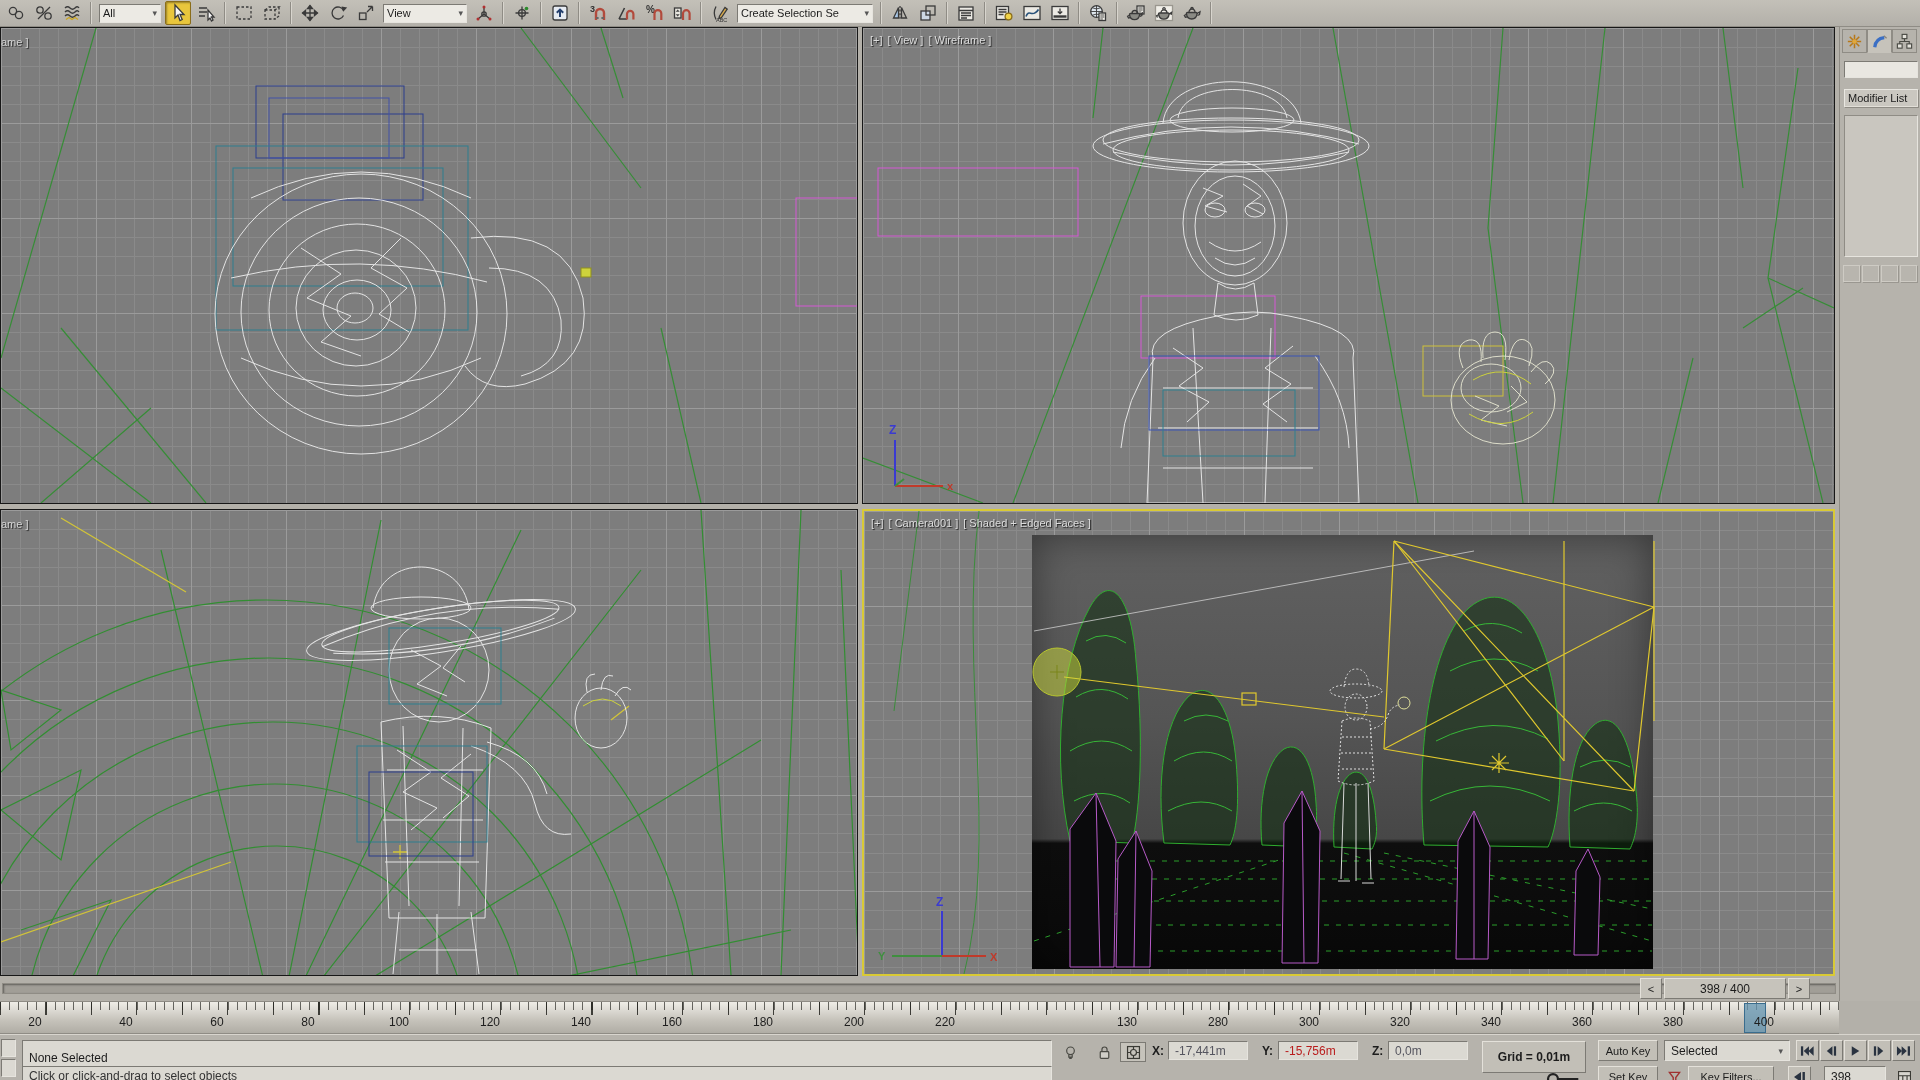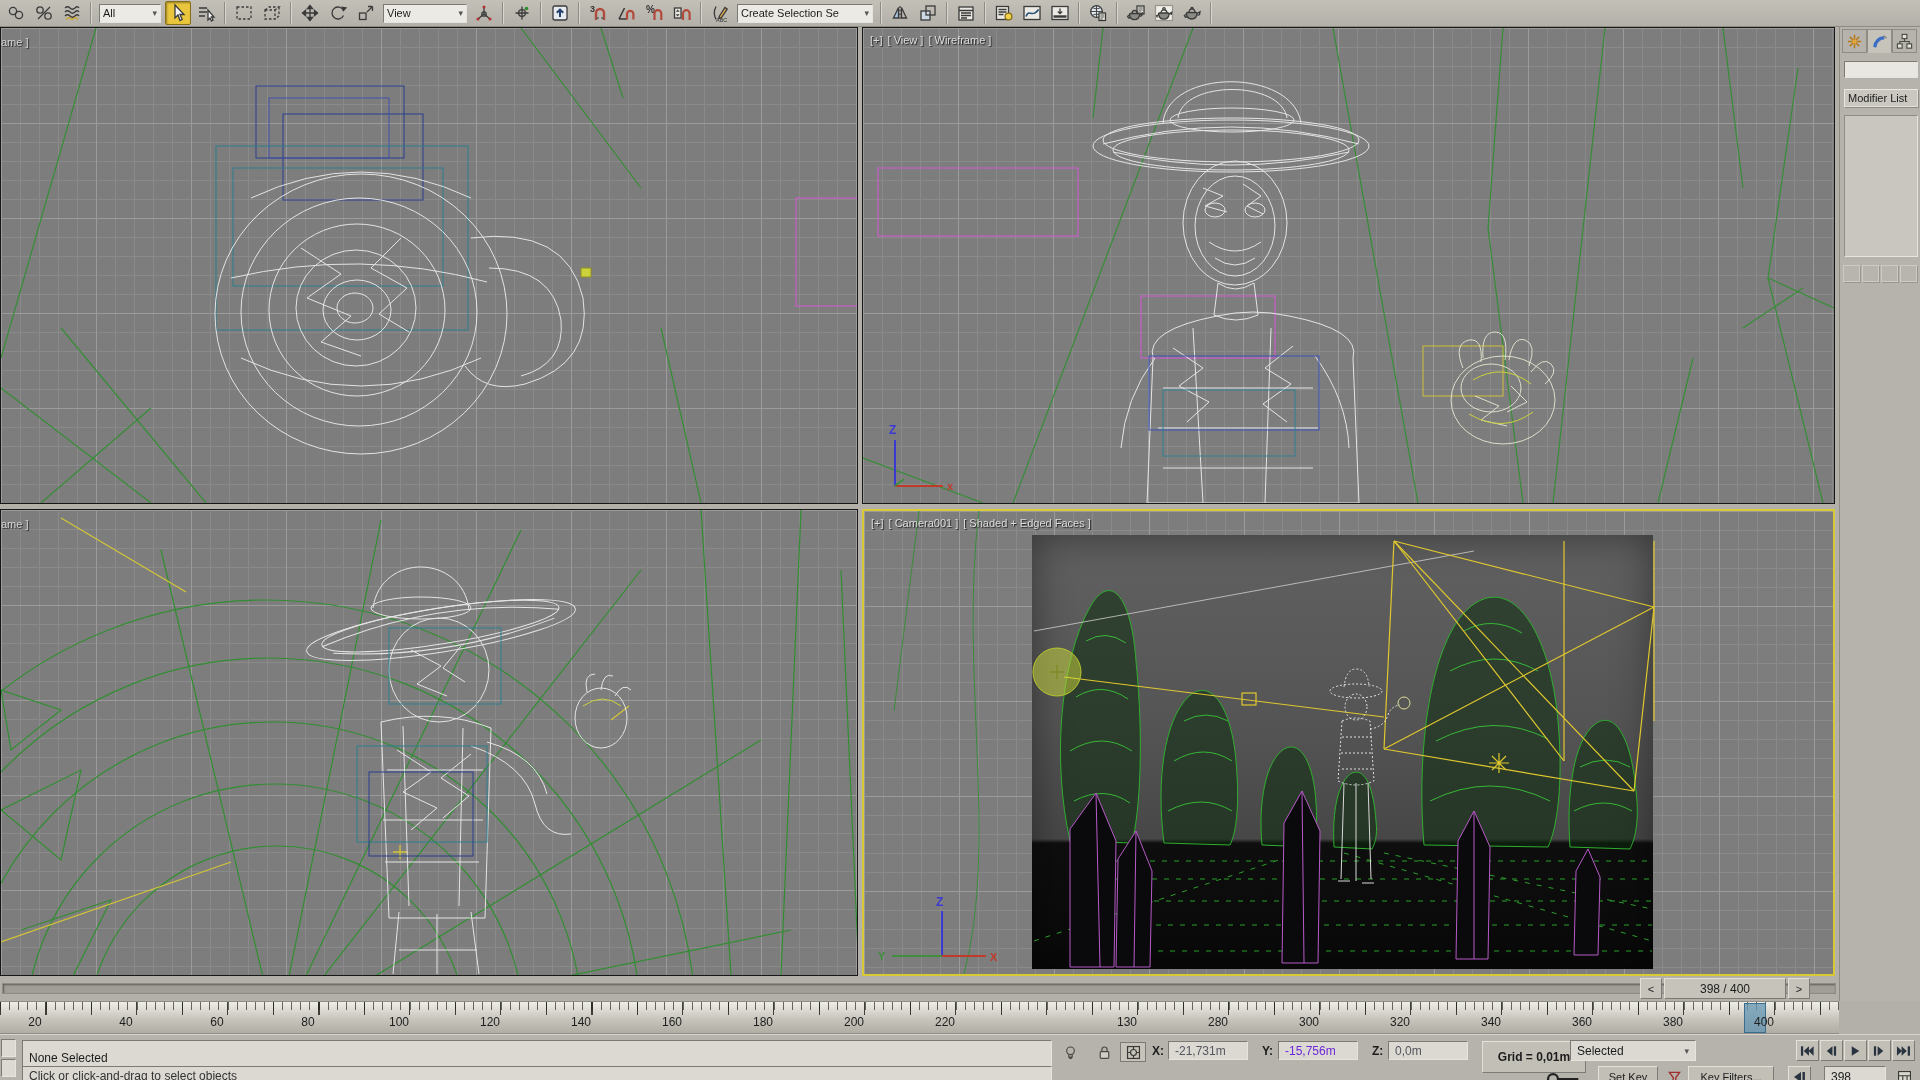--- a/index.html
+++ b/index.html
@@ -606,37 +606,37 @@
     </div>
     <div class="sicon" style="left:1120px;width:26px;border:1px solid #7c7a74;background:#c6c3bb;">
       <svg viewBox="0 0 20 20" stroke="#3a3a34" stroke-width="1.4" fill="none">
           <rect x="3" y="3" width="14" height="14"></rect>
           <circle cx="10" cy="10" r="3.5"></circle>
           <path d="M10,3 V7 M10,13 v4 M3,10 h4 M13,10 h4"></path>
         </svg>
     </div>
 
     <span class="coordlab" style="left:1152px;">X:</span>
-    <div class="sunken" style="position:absolute;left:1168px;top:6px;width:80px;height:19px;color:#55555f;">-21,731m</div>
+    <div class="sunken" style="position:absolute;left:1168px;top:6px;width:80px;height:19px;color:#55555f;">-17,441m</div>
     <span class="coordlab" style="left:1262px;">Y:</span>
-    <div class="sunken" style="position:absolute;left:1278px;top:6px;width:80px;height:19px;color:#6d28d9;">-15,756m</div>
+    <div class="sunken" style="position:absolute;left:1278px;top:6px;width:80px;height:19px;color:#b91c1c;">-15,756m</div>
     <span class="coordlab" style="left:1372px;">Z:</span>
     <div class="sunken" style="position:absolute;left:1388px;top:6px;width:80px;height:19px;color:#55555f;">0,0m</div>
 
     <div class="raised" style="position:absolute;left:1482px;top:6px;width:104px;height:32px;font-weight:bold;font-size:12px;">Grid = 0,01m</div>
 
     <div class="sicon" style="left:1540px;top:30px;width:48px;height:28px;">
       <svg viewBox="0 0 34 20" stroke="#222" stroke-width="2" fill="none" style="width:40px;height:22px;">
         <circle cx="7" cy="10" r="4.5"></circle>
           <path d="M11.5,10 H30 M26,10 v5 M21,10 v4"></path>
       </svg>
     </div>
 
     <div class="raised" style="position:absolute;left:1598px;top:5px;width:60px;height:21px;">Auto Key</div>
-    <div class="sunken" style="position:absolute;left:1570px;top:5px;width:126px;height:21px;align-items:center;">
+    <div class="sunken" style="position:absolute;left:1664px;top:5px;width:126px;height:21px;align-items:center;">
       <span>Selected</span>
       <span style="margin-left:auto;color:#555;font-size:9px;">▾</span>
     </div>
 
     <div id="playback" style="position:absolute;left:1796px;top:5px;display:flex;">
         <div class="pbtn">
           <svg viewBox="0 0 16 12">
             <rect x="1" y="1" width="2.4" height="10" fill="#2a3340"></rect>
             <path d="M9.5,1 L4,6 L9.5,11 Z" fill="#2a3340"></path>
             <path d="M14.5,1 L9,6 L14.5,11 Z" fill="#2a3340"></path>

